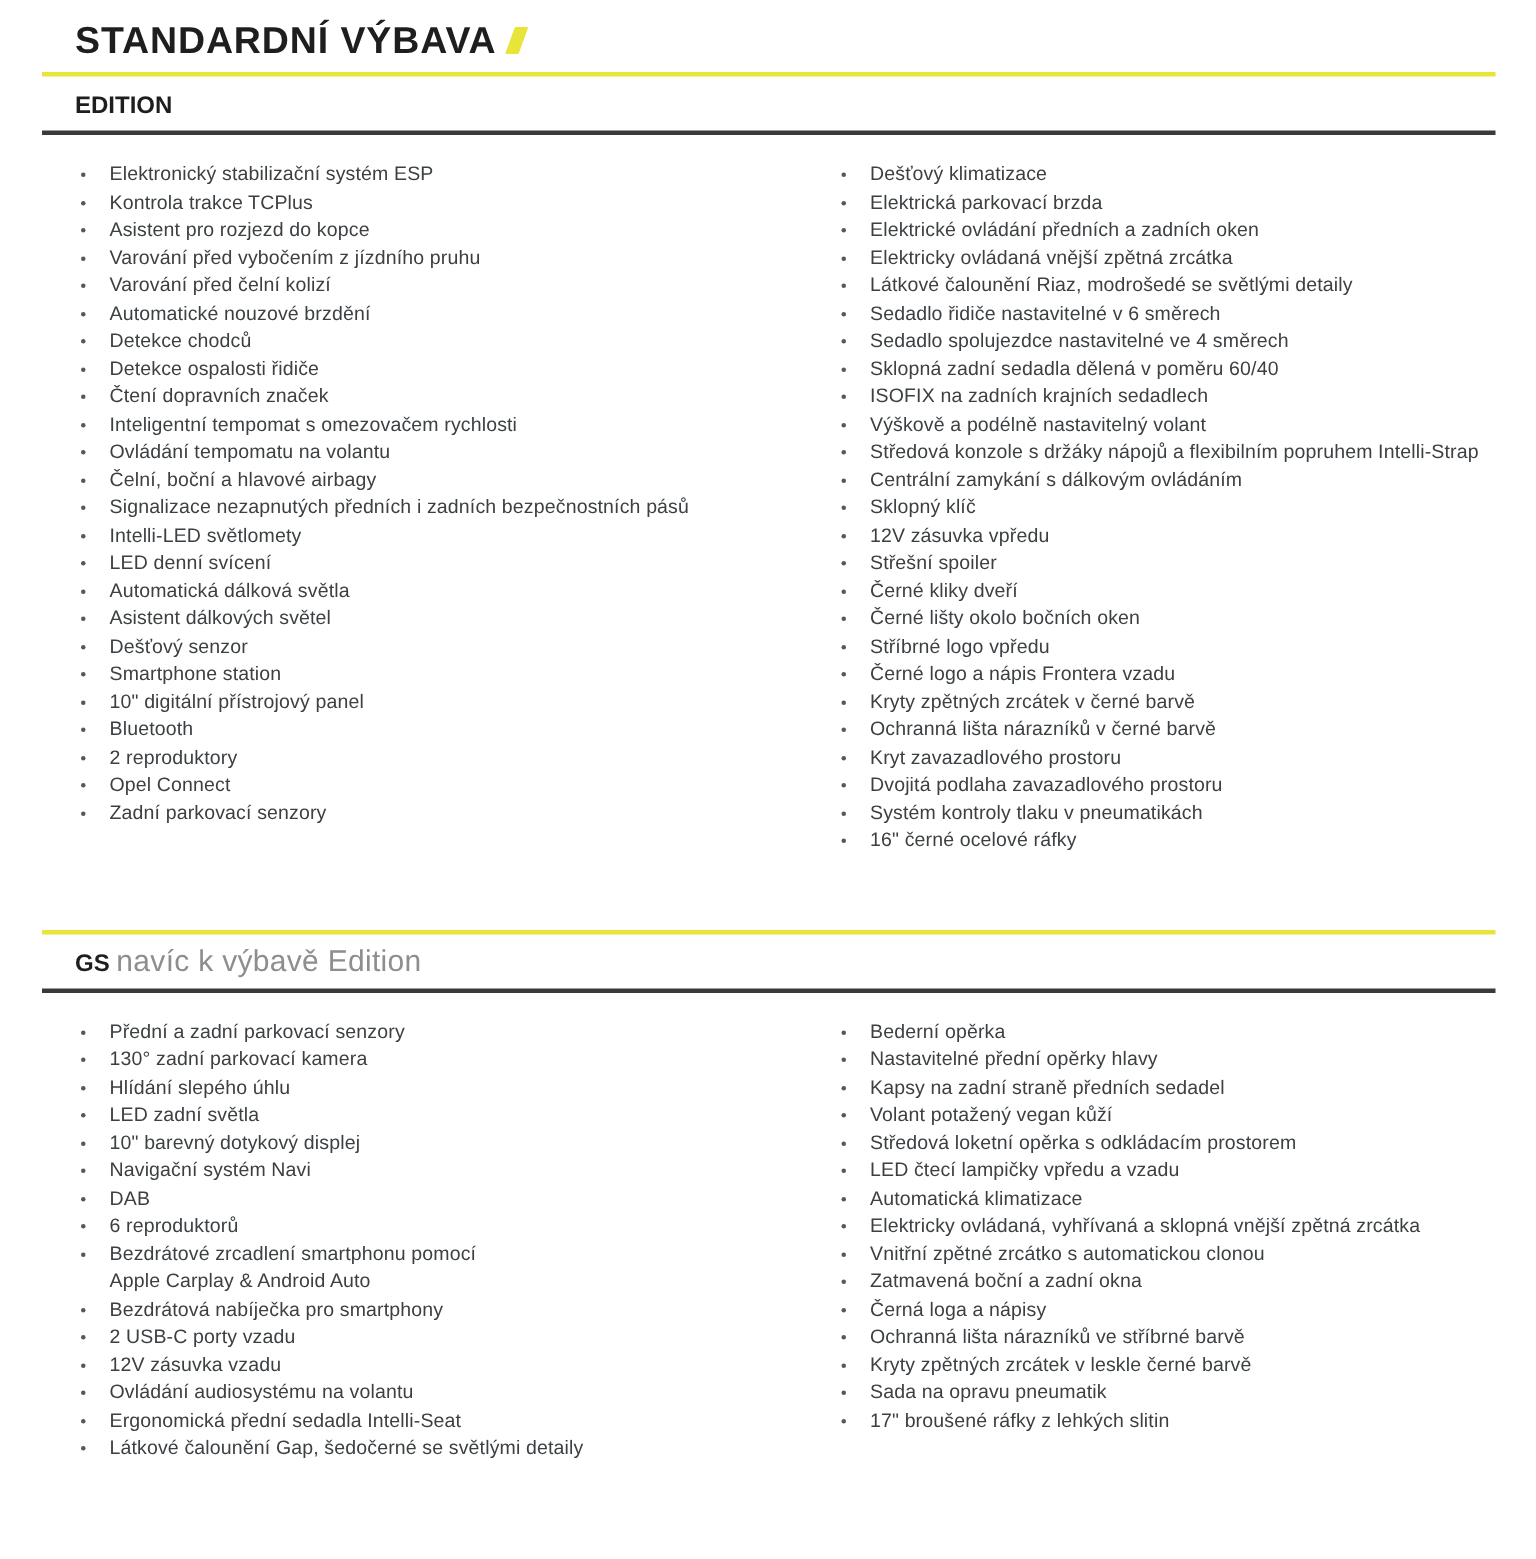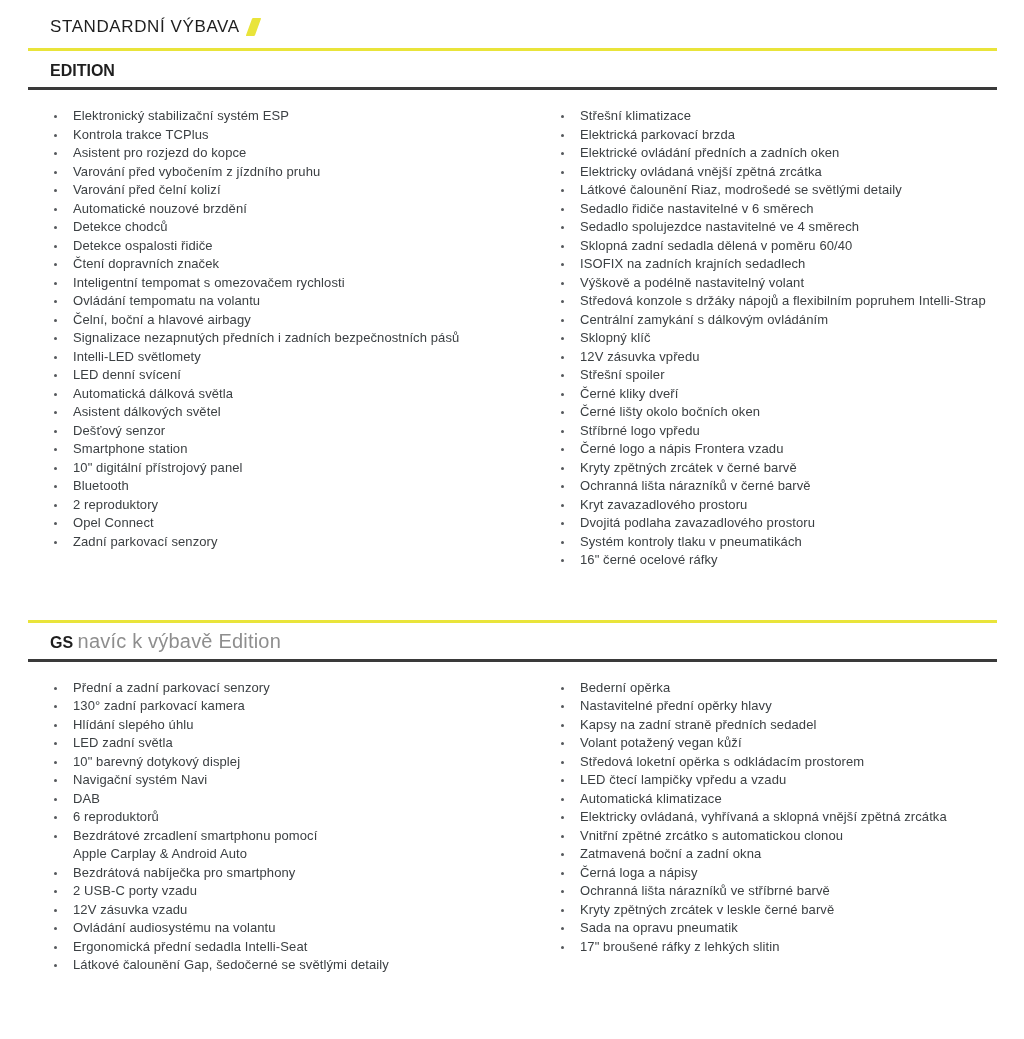--- a/index.html
+++ b/index.html
@@ -16,23 +16,23 @@
   }
   .page {
     box-sizing: border-box;
     width: 1024px;
     padding: 14px 27px 0 28px;
   }
   
   h1.page-title {
     margin: 0 0 8px 0;
     padding-left: 22px;
-    font-size: 17px;
+    font-size: 25px;
     line-height: 26px;
-    font-weight: normal;
+    font-weight: bold;
     letter-spacing: 0.6px;
     color: #1e1e1e;
     display: flex;
     align-items: center;
   }
   .title-slash {
     display: inline-block;
     width: 9px;
     height: 18px;
     margin-left: 9px;
@@ -234,21 +234,21 @@
 
           <li>
             <span class="li-bullet"></span>
             <span class="li-text">Zadní parkovací senzory</span>
           </li>
         </ul>
       <ul class="feature-list right">
 
           <li>
             <span class="li-bullet"></span>
-            <span class="li-text">Střešní klimatizace</span>
+            <span class="li-text">Dešťový klimatizace</span>
           </li>
 
           <li>
             <span class="li-bullet"></span>
             <span class="li-text">Elektrická parkovací brzda</span>
           </li>
 
           <li>
             <span class="li-bullet"></span>
             <span class="li-text">Elektrické ovládání předních a zadních oken</span>

